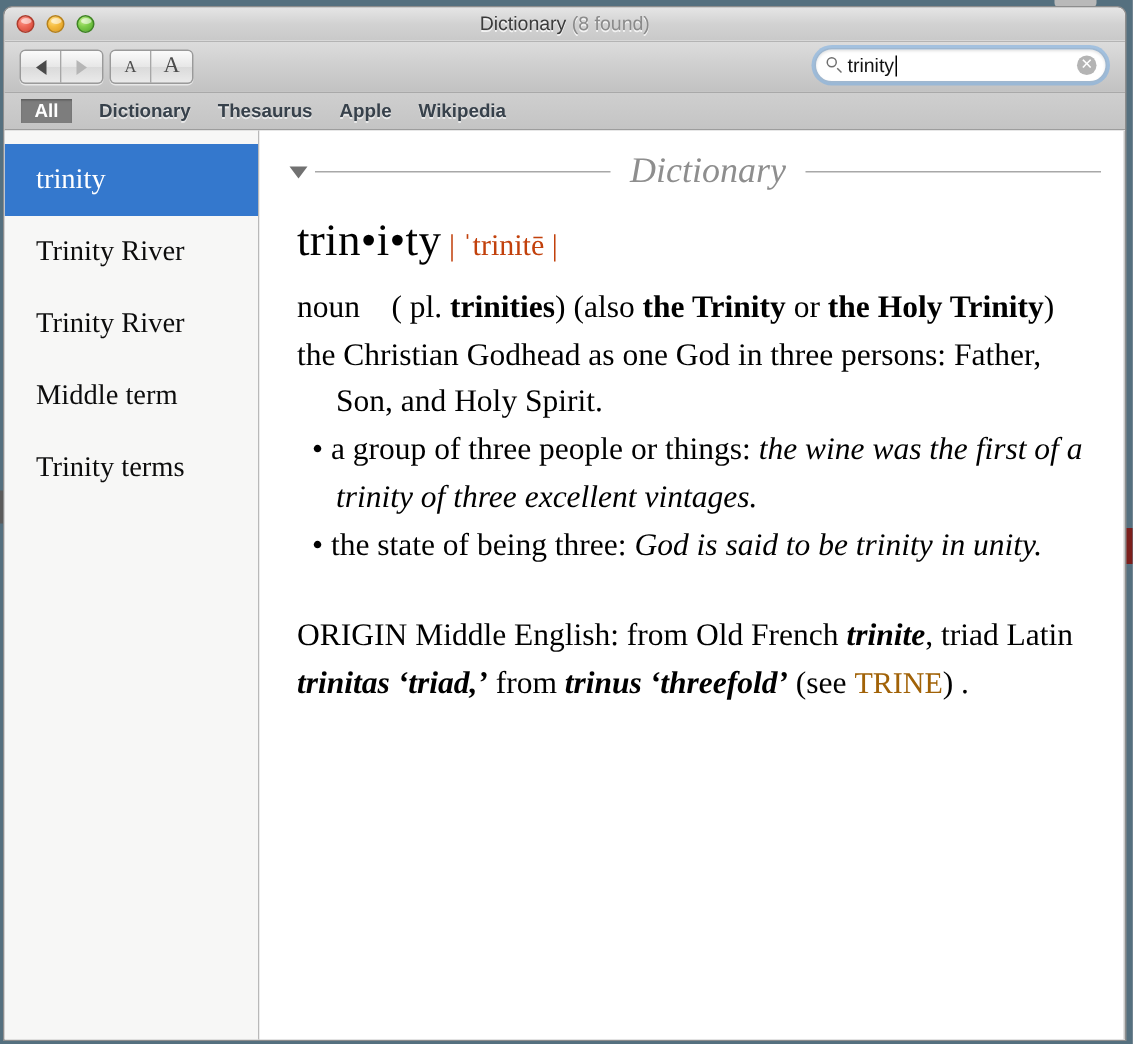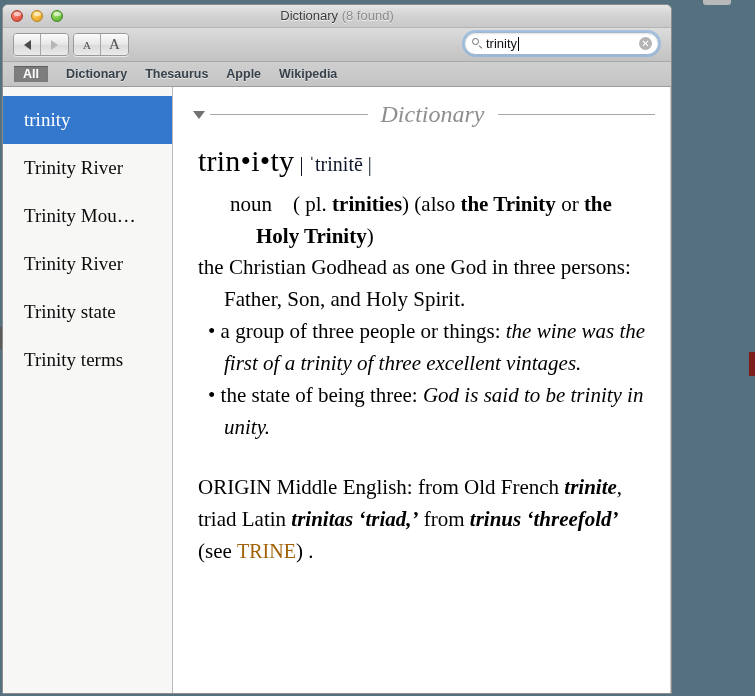--- a/index.html
+++ b/index.html
@@ -45,21 +45,21 @@
     width: 4px;
     height: 22px;
     background: #5b5b5b;
   }
 
   
   .window {
     position: absolute;
     left: 2px;
     top: 4px;
-    width: 670px;
+    width: 749px;
     height: 690px;
     background: #ffffff;
     border: 1px solid #8d8d8d;
     border-top-left-radius: 6px;
     border-top-right-radius: 6px;
     box-sizing: border-box;
     overflow: hidden;
   }
 
   
@@ -312,24 +312,24 @@
     font-size: 21px;
     line-height: 1.52;
     margin-top: 10px;
     padding-left: 5px;
   }
   .headword {
     font-size: 30px;
     letter-spacing: .2px;
   }
   .pron {
-    color: #0f172a;
+    color: #c2410c;
     font-size: 20px;
   }
-  .pos { margin-top: 5px; margin-left: 32px; }
+  .pos { margin-top: 5px; }
   .indent { padding-left: 26px; text-indent: -26px; }
   .bullet-line {
     padding-left: 26px;
     text-indent: -16px;
   }
   b { font-weight: bold; }
   i { font-style: italic; }
   .link-trine {
     color: #a16207;
     font-variant: small-caps;
@@ -399,23 +399,22 @@
     <span class="source">Thesaurus</span>
     <span class="source">Apple</span>
     <span class="source">Wikipedia</span>
   </div>
 
   <div class="body">
 
     <div class="sidebar">
       <div class="side-item selected">trinity</div>
       <div class="side-item">Trinity River</div>
-      <div class="side-item">Trinity Mou…</div>
       <div class="side-item">Trinity River</div>
-      <div class="side-item">Trinity state</div>
+      <div class="side-item">Middle term</div>
       <div class="side-item">Trinity terms</div>
     </div>
 
     <div class="content">
 
       <div class="sec-head">
         <span class="disclosure"></span>
         <span class="rule"></span>
         <span class="sec-title">Dictionary</span>
         <span class="rule"></span>

